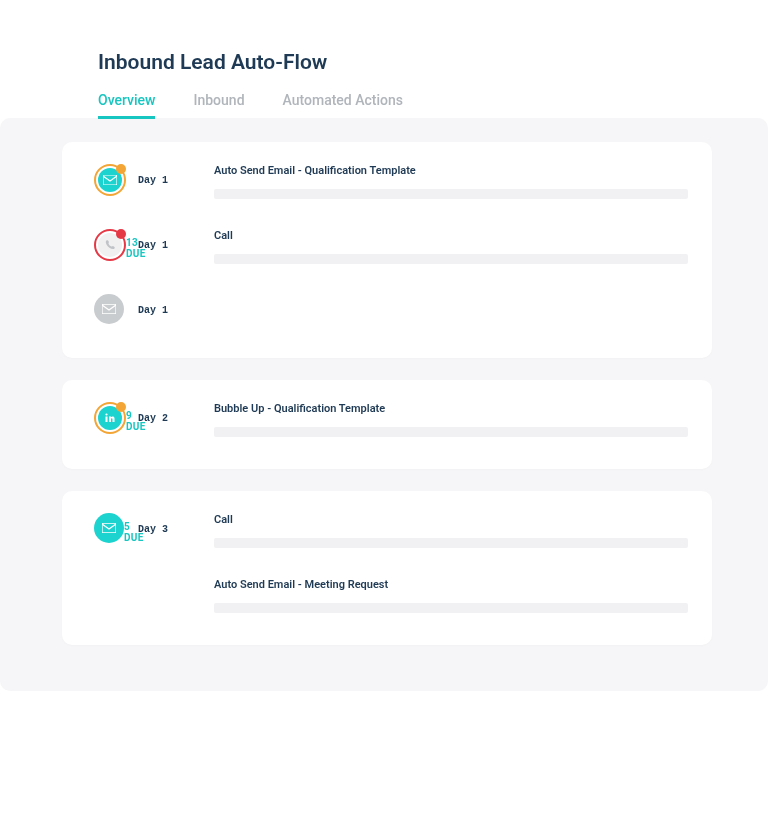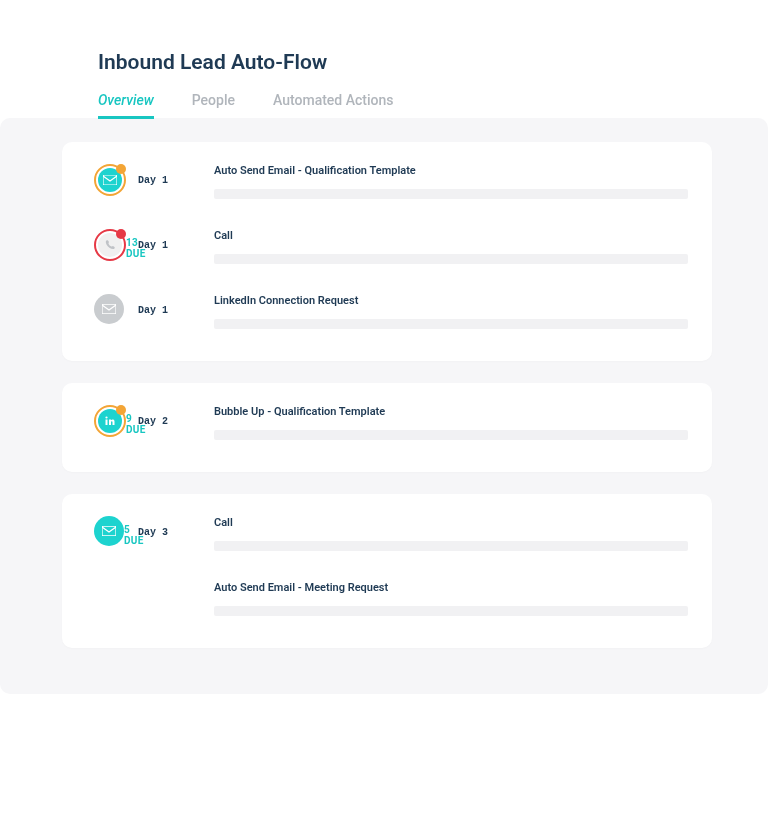--- a/index.html
+++ b/index.html
@@ -28,21 +28,20 @@
       font-size: 14px;
       font-weight: 500;
       color: #b0b5bb;
       padding-bottom: 8px;
       cursor: pointer;
       border-bottom: 3px solid transparent;
     }
     .tab.active {
       color: #18c6c1;
       border-bottom-color: #18c6c1;
-      font-style: italic;
     }
     .content-bg {
       background: #f6f6f8;
       padding: 24px 56px 24px 62px;
       border-radius: 10px;
       margin-top: -1px;
     }
     .card {
       background: #fff;
       border-radius: 10px;
@@ -145,21 +144,21 @@
     .step.substep .day-col { visibility: hidden; }
     svg { display: block; }
   </style>
 </head>
 <body>
 
 <div class="header-region">
   <h1 class="page-title">Inbound Lead Auto-Flow</h1>
   <div class="tabs">
     <div class="tab active">Overview</div>
-    <div class="tab">People</div>
+    <div class="tab">Inbound</div>
     <div class="tab">Automated Actions</div>
   </div>
 </div>
 
 <div class="content-bg">
 
   <div class="card">
     <div class="step">
       <div class="icon-col">
         <div class="icon-wrap">
@@ -207,24 +206,20 @@
         <div class="icon-wrap">
           <div class="inner-circle darkgray" style="width:30px;height:30px;">
             <svg width="14" height="10" viewBox="0 0 14 10">
                 <rect x="0" y="0" width="14" height="10" rx="1" fill="none" stroke="#fff" stroke-width="1.3"></rect>
                 <path d="M0 1 L7 6 L14 1" fill="none" stroke="#fff" stroke-width="1.3"></path>
               </svg>
           </div>
         </div>
       </div>
       <div class="day-col"><span class="day-label">Day 1</span></div>
-      <div class="detail-col">
-        <div class="step-title">LinkedIn Connection Request</div>
-        <div class="placeholder-bar"></div>
-      </div>
     </div>
   </div>
 
   <div class="card">
     <div class="step">
       <div class="icon-col">
         <div class="icon-wrap">
           <div class="ring orange">
             <div class="inner-circle teal">
               <svg width="12" height="12" viewBox="0 0 12 12">

